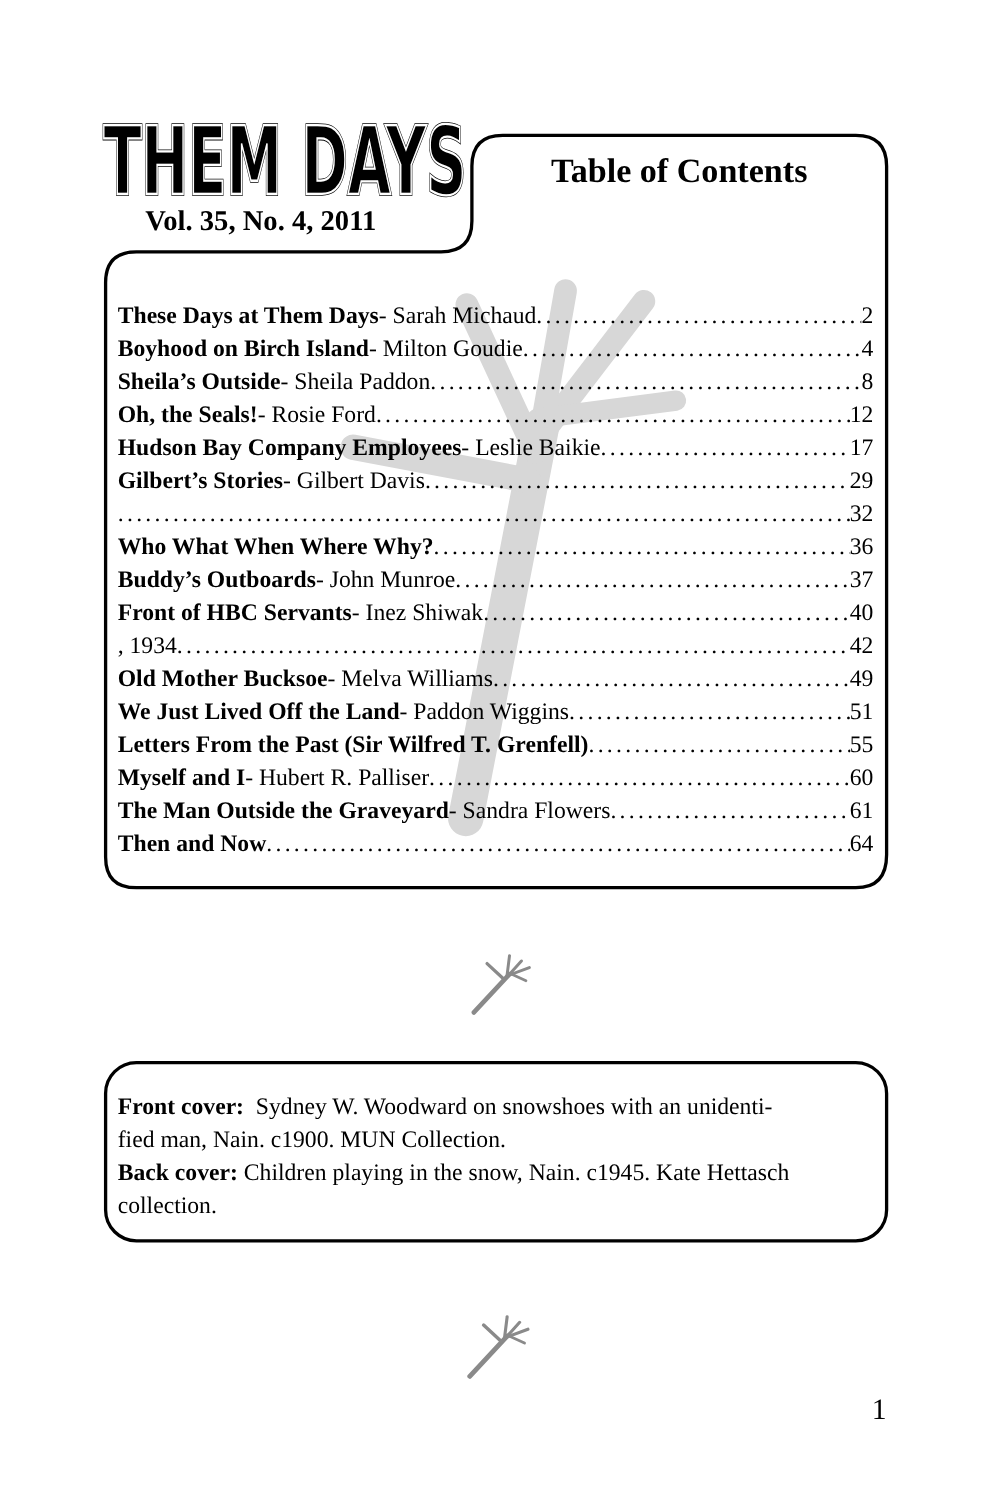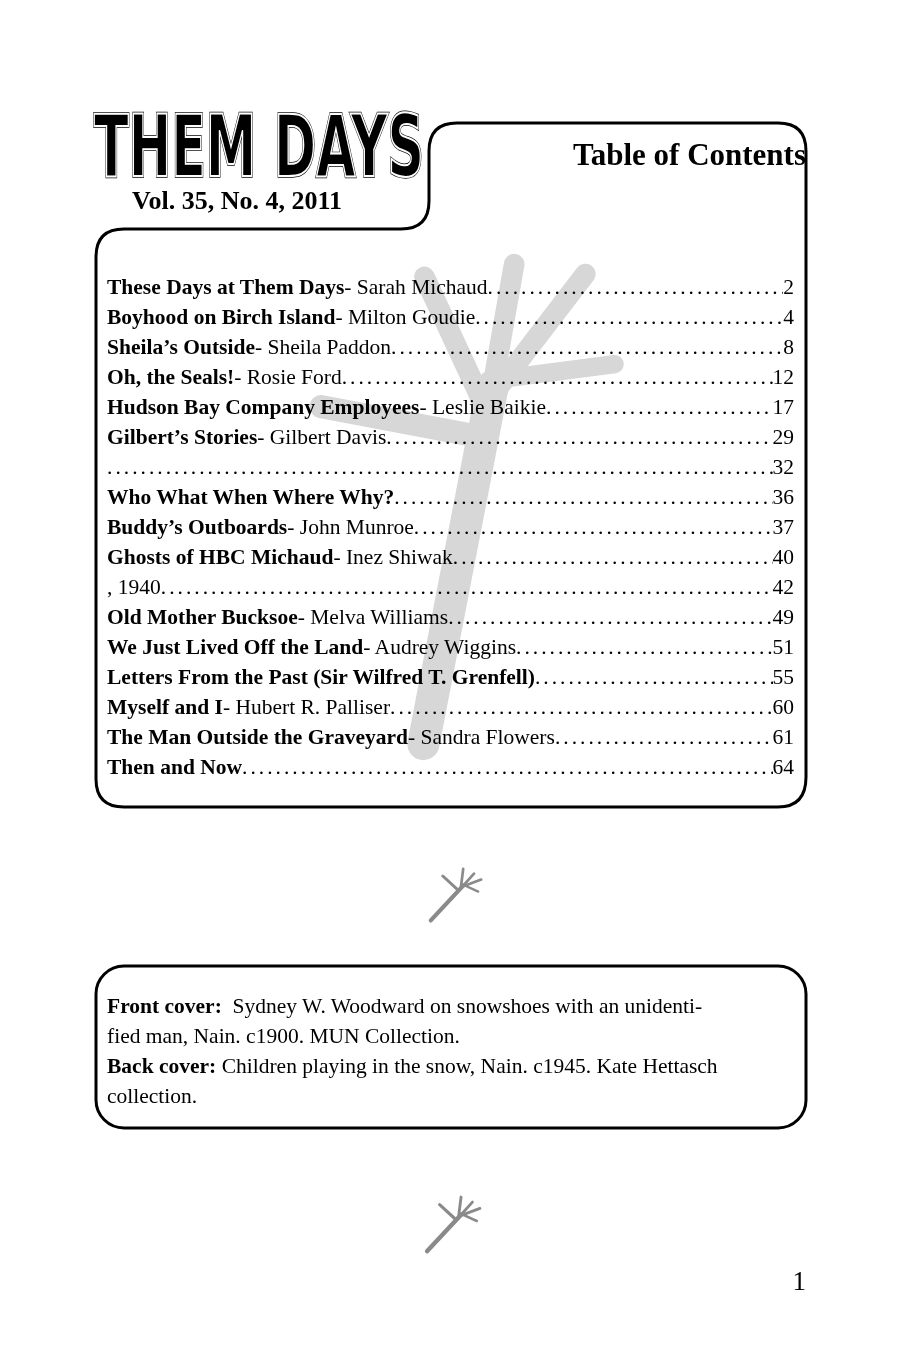--- a/index.html
+++ b/index.html
@@ -12,21 +12,21 @@
   
   .masthead{position:absolute;left:92px;top:104px;width:336px;height:80px;z-index:2;}
   .issue-line{
     position:absolute;left:112px;top:186px;width:230px;z-index:2;
     font-weight:bold;font-size:26px;text-align:right;white-space:nowrap;
   }
 
   
   .toc-tab-title{
     position:absolute;left:429px;top:123px;width:377px;z-index:2;
-    padding-top:14px;font-weight:bold;font-size:31px;text-align:right;
+    padding-top:14px;font-weight:bold;font-size:31px;text-align:center;
   }
 
   
   .toc-list{
     position:absolute;left:96px;top:229px;width:710px;height:578px;z-index:1;
     box-sizing:border-box;padding:43px 12px 0 11px;
   }
   .toc-entry{
     display:flex;align-items:flex-end;line-height:30px;font-size:21.5px;white-space:nowrap;
   }
@@ -145,42 +145,42 @@
     </div>
 
     <div class="toc-entry">
       <span class="t">Buddy’s Outboards</span>
         <span class="a"> - John Munroe </span>
       <span class="dots">............................................................................................................................................................................................................................</span>
       <span class="pg">37</span>
     </div>
 
     <div class="toc-entry">
-      <span class="t">Ghosts of HBC Michaud</span>
+      <span class="t">Front of HBC Servants</span>
         <span class="a"> - Inez Shiwak </span>
       <span class="dots">............................................................................................................................................................................................................................</span>
       <span class="pg">40</span>
     </div>
 
     <div class="toc-entry">
-        <span class="a">, 1940 </span>
+        <span class="a">, 1934 </span>
       <span class="dots">............................................................................................................................................................................................................................</span>
       <span class="pg">42</span>
     </div>
 
     <div class="toc-entry">
       <span class="t">Old Mother Bucksoe</span>
         <span class="a"> - Melva Williams </span>
       <span class="dots">............................................................................................................................................................................................................................</span>
       <span class="pg">49</span>
     </div>
 
     <div class="toc-entry">
       <span class="t">We Just Lived Off the Land</span>
-        <span class="a"> - Audrey Wiggins </span>
+        <span class="a"> - Paddon Wiggins </span>
       <span class="dots">............................................................................................................................................................................................................................</span>
       <span class="pg">51</span>
     </div>
 
     <div class="toc-entry">
       <span class="t">Letters From the Past (Sir Wilfred T. Grenfell)</span>
         <span class="a"> </span>
       <span class="dots">............................................................................................................................................................................................................................</span>
       <span class="pg">55</span>
     </div>

